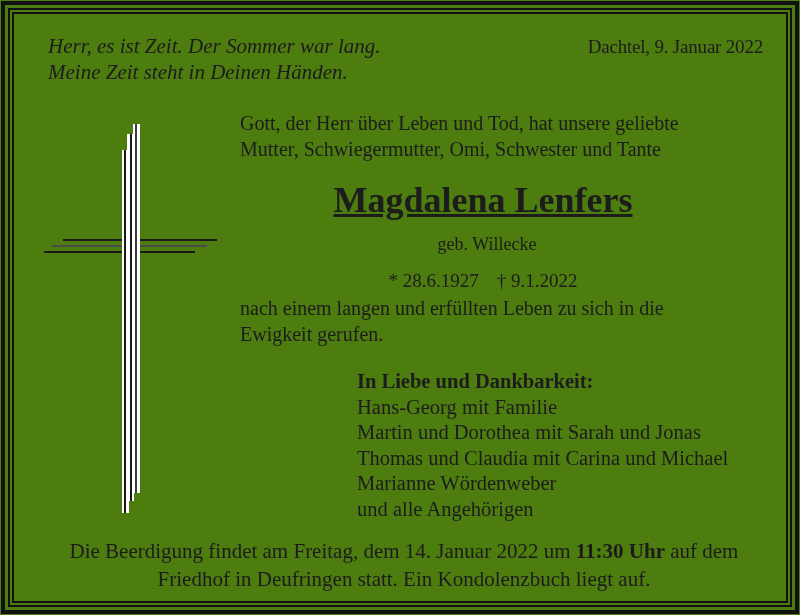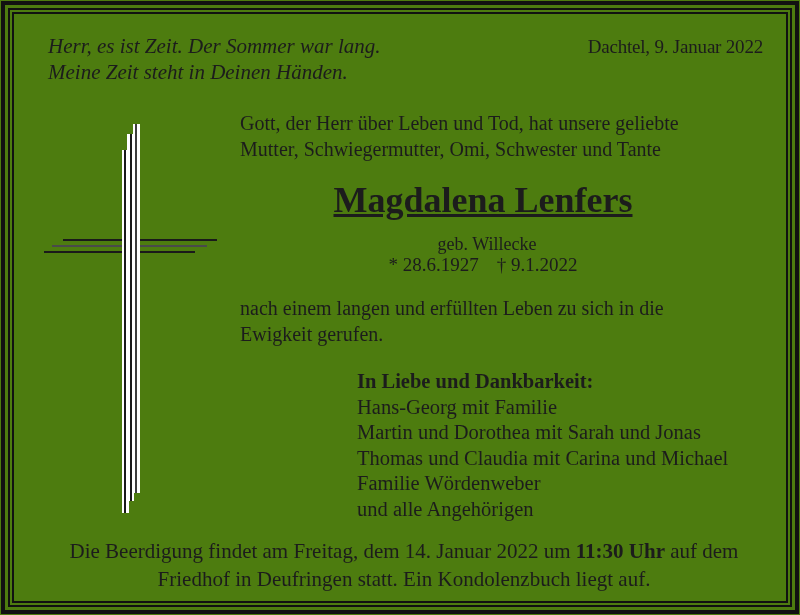--- a/index.html
+++ b/index.html
@@ -35,21 +35,21 @@
   .name-block {
     position: absolute; left: 240px; top: 181px; width: 486px;
     text-align: center; font-size: 36px; font-weight: bold;
     line-height: 38px; white-space: nowrap; text-decoration: underline;
   }
   .maiden-block {
     position: absolute; left: 244px; top: 234px; width: 486px;
     text-align: center; font-size: 18px; white-space: nowrap;
   }
   .dates-block {
-    position: absolute; left: 240px; top: 254px; width: 486px;
+    position: absolute; left: 240px; top: 270px; width: 486px;
     text-align: center; font-size: 19px; white-space: nowrap;
   }
   .dates-block .death { margin-left: 18px; }
   .closing {
     position: absolute; left: 240px; top: 296px;
     font-size: 20px; line-height: 25.7px; white-space: nowrap;
   }
   .mourners {
     position: absolute; left: 357px; top: 369px;
     font-size: 20.5px; line-height: 25.5px; white-space: nowrap;
@@ -107,21 +107,21 @@
   <div class="closing">
     <div>nach einem langen und erfüllten Leben zu sich in die</div>
     <div>Ewigkeit gerufen.</div>
   </div>
 
   <div class="mourners">
     <div class="heading">In Liebe und Dankbarkeit:</div>
     <div>Hans-Georg mit Familie</div>
     <div>Martin und Dorothea mit Sarah und Jonas</div>
     <div>Thomas und Claudia mit Carina und Michael</div>
-    <div>Familie Wördenweber</div>
+    <div>Marianne Wördenweber</div>
     <div>und alle Angehörigen</div>
   </div>
 
   <div class="funeral">
     <div><span>Die Beerdigung findet am Freitag, dem 14. Januar 2022 um </span><span class="time">11:30 Uhr</span><span> auf dem</span></div>
     <div>Friedhof in Deufringen statt. Ein Kondolenzbuch liegt auf.</div>
   </div>
 
 </div>
 

